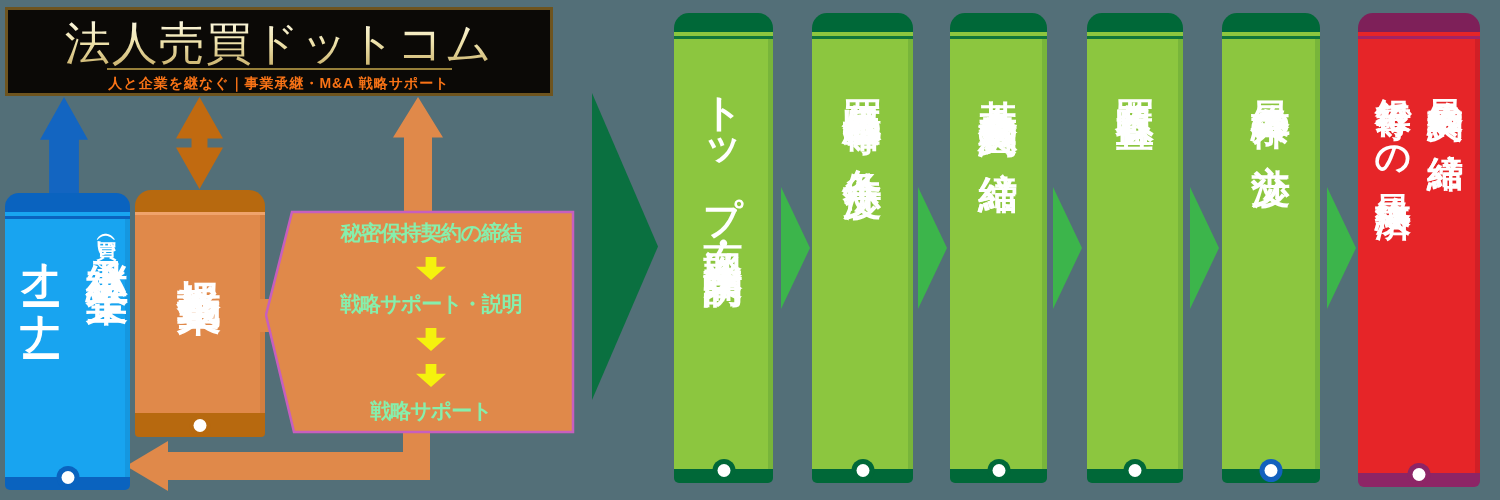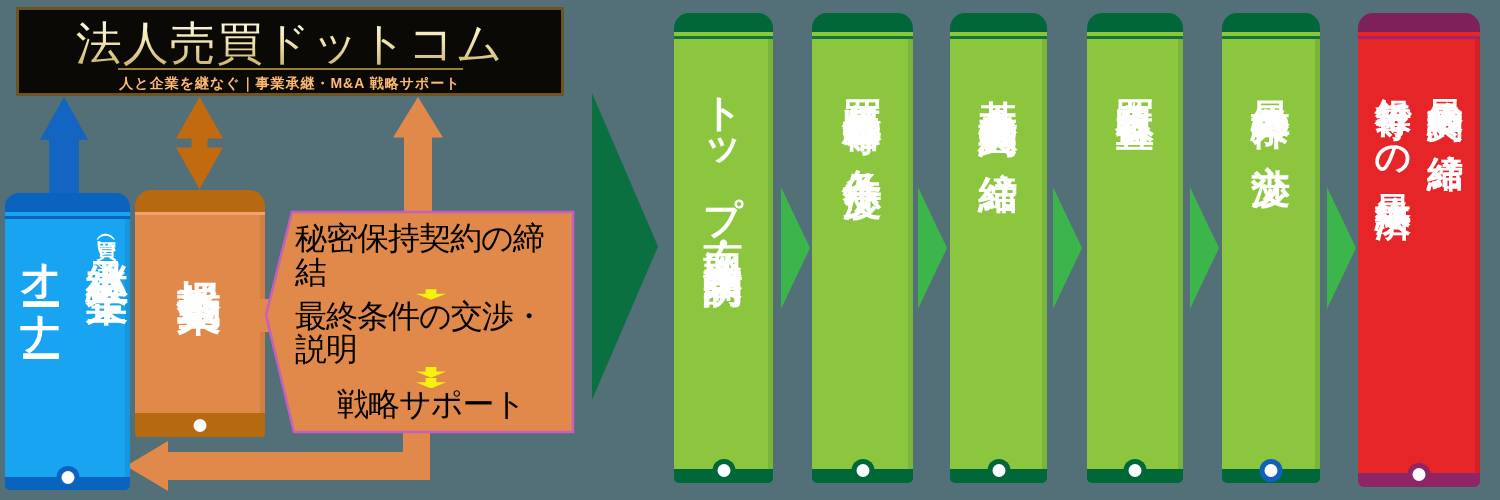--- a/index.html
+++ b/index.html
@@ -1,26 +1,26 @@
 <!DOCTYPE html>
 <html><head>
 <meta charset="utf-8">
 <style>
   html,body{margin:0;padding:0;background:#536F78;}
   #stage{position:relative;width:1500px;height:500px;background:#536F78;overflow:hidden;
          font-family:"Liberation Sans","DejaVu Sans",sans-serif;}
   
-  .banner{position:absolute;left:16px;top:7px;width:542px;height:83px;background:#0B0906;
+  .banner{position:absolute;left:5px;top:7px;width:542px;height:83px;background:#0B0906;
           border:3px solid #6E541E;text-align:center;}
   .banner-title{display:inline-block;margin-top:10px;font-family:"Liberation Serif","DejaVu Serif",serif;
           font-size:46px;line-height:1.05;letter-spacing:1px;
           background:linear-gradient(180deg,#FBF7E0 0%,#F0E4AE 45%,#C8B06A 100%);
           -webkit-background-clip:text;background-clip:text;color:transparent;}
   .banner-underline{width:345px;height:2px;margin:0 auto;background:#97803A;}
-  .banner-subtitle{margin-top:5px;font-size:14px;font-weight:bold;letter-spacing:1px;color:#fdba74;}
+  .banner-subtitle{margin-top:5px;font-size:14px;font-weight:bold;letter-spacing:1px;color:#f97316;}
   
   .vtext{writing-mode:vertical-rl;text-orientation:mixed;color:#fff;font-weight:bold;white-space:nowrap;}
   
   .pillar{position:absolute;display:flex;flex-direction:column;}
   .cap-top{flex:0 0 auto;}
   .stripe-light{flex:0 0 auto;}
   .stripe-dark{flex:0 0 auto;}
   .pillar-body{flex:1 1 auto;position:relative;}
   .cap-bottom{flex:0 0 auto;position:relative;}
   .dot{position:absolute;left:50%;bottom:6px;transform:translateX(-50%);width:13px;height:13px;
@@ -53,21 +53,21 @@
      clip-path:polygon(50% 0,100% 35%,78% 35%,78% 100%,22% 100%,22% 35%,0 35%);}
   .bridge{position:absolute;left:255px;top:299px;width:18px;height:33px;background:#E0894A;}
   .riser{position:absolute;left:403px;top:430px;width:27px;height:50px;background:#E0894A;}
   .return-shaft{position:absolute;left:160px;top:452px;width:270px;height:28px;background:#E0894A;}
   .return-head{position:absolute;left:126px;top:441px;width:42px;height:50px;background:#E0894A;
      clip-path:polygon(100% 0,100% 100%,0 50%);}
   
   .prep-box{position:absolute;left:265px;top:210px;width:310px;height:224px;}
   .prep-content{position:absolute;left:295px;top:216px;width:272px;height:212px;display:flex;
      flex-direction:column;justify-content:space-between;align-items:center;padding:6px 0;box-sizing:border-box;}
-  .prep-line{font-size:32px;font-weight:normal;color:#000000;letter-spacing:-1px;line-height:1.05;}
+  .prep-line{font-size:21px;font-weight:bold;color:#86efac;letter-spacing:-1px;line-height:1.05;}
   .step-arrow{width:30px;height:23px;background:#F5F20D;
      clip-path:polygon(32% 0,68% 0,68% 42%,100% 42%,50% 100%,0 42%,32% 42%);}
   
   .big-arrow{position:absolute;left:592px;top:93px;width:66px;height:307px;background:#0A7040;
      clip-path:polygon(0 0,100% 50%,0 100%);}
   .mini-arrow{position:absolute;top:187px;width:29px;height:122px;background:#3CB54B;
      clip-path:polygon(0 0,100% 50%,0 100%);}
   
   .bar-green{top:13px;height:470px;border-radius:15px 15px 5px 5px;}
   .bar-green .cap-top{height:19px;background:#006838;border-radius:15px 15px 0 0;}
@@ -135,21 +135,21 @@
       </div>
   </div>
 
   <div class="bridge"></div>
   <svg class="prep-box" viewBox="0 0 310 224">
     <polygon points="27,2 1,105 29,222 308,222 308,2" fill="#E0894A" stroke="#C75FBE" stroke-width="2.5"></polygon>
   </svg>
   <div class="prep-content">
     <div class="prep-line">秘密保持契約の締結</div>
     <div class="step-arrow"></div>
-    <div class="prep-line">最終条件の交渉・説明</div>
+    <div class="prep-line">戦略サポート・説明</div>
     <div class="step-arrow"></div>
     <div class="step-arrow"></div>
     <div class="prep-line">戦略サポート</div>
   </div>
 
   <div class="big-arrow"></div>
 
   <div class="pillar bar-green" style="left:674px;width:99px;">
     <div class="cap-top"></div>
       <div class="stripe-light"></div>

